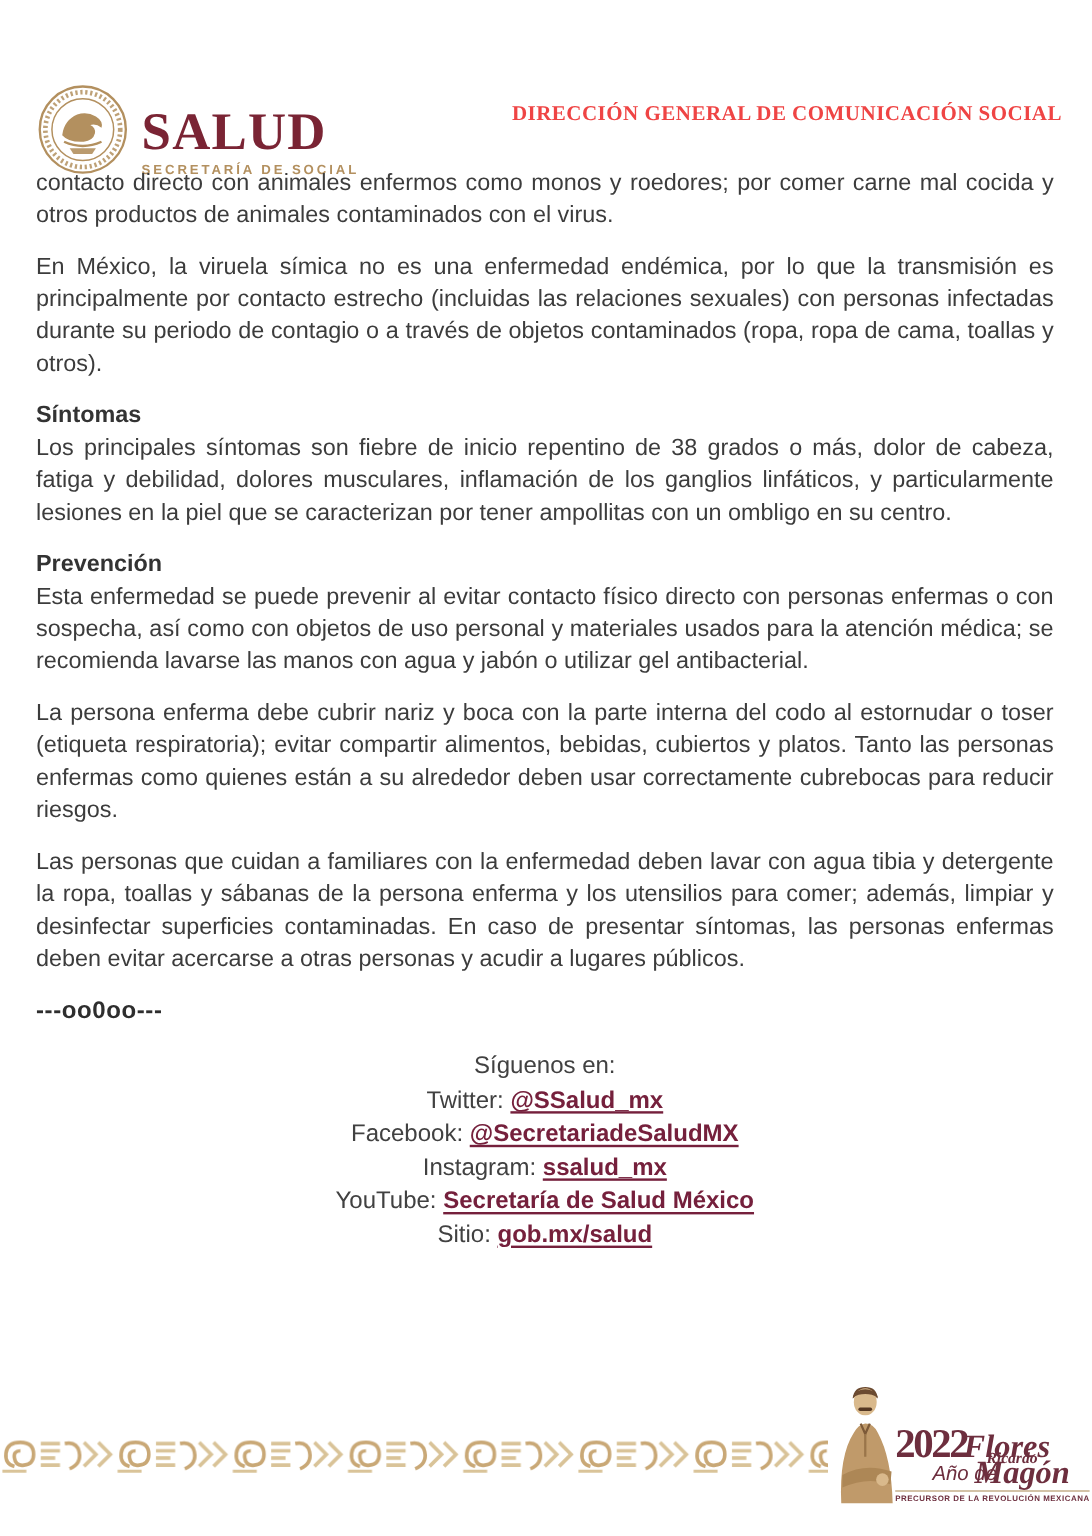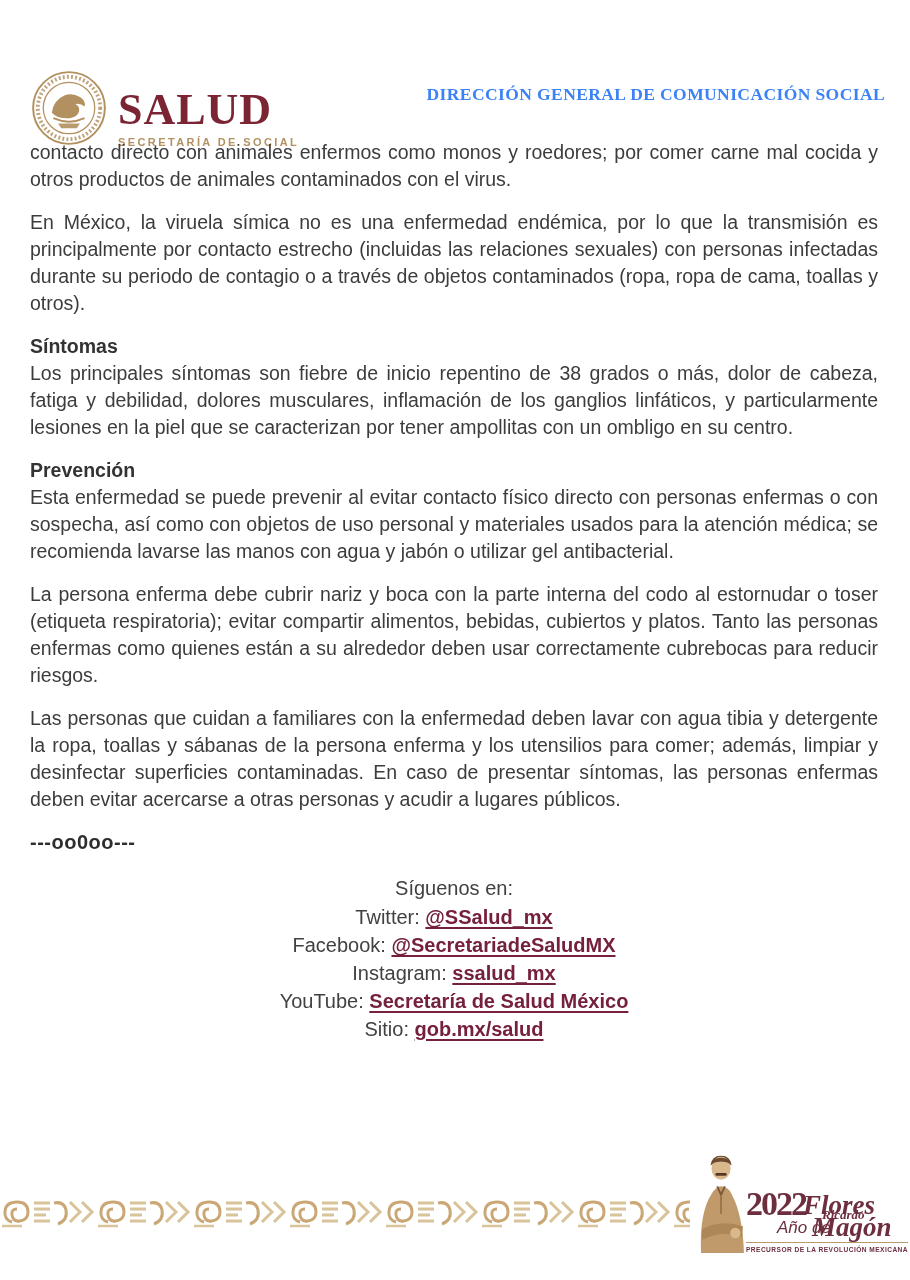--- a/index.html
+++ b/index.html
@@ -28,21 +28,21 @@
   }
   .brand-sub {
     margin-top: 4px;
     font-size: 11px; font-weight: 700; letter-spacing: 2.4px;
     color: #b3905f;
   }
   .dept {
     margin-top: 16px;
     font-family: "Liberation Serif", serif;
     font-weight: 700; font-size: 17.5px; letter-spacing: 0.4px;
-    color: #3b82f6;
+    color: #ef4444;
   }
 
   
   .content {
     position: absolute; left: 30px; right: 32px; top: 139px;
     font-size: 19.5px; line-height: 27px; color: #3c3c3c;
   }
   .content p { margin: 0 0 16px 0; text-align: justify; }
   .content h3 { font-size: 19.5px; font-weight: 700; color: #333; margin: 0; }
   .separator {

